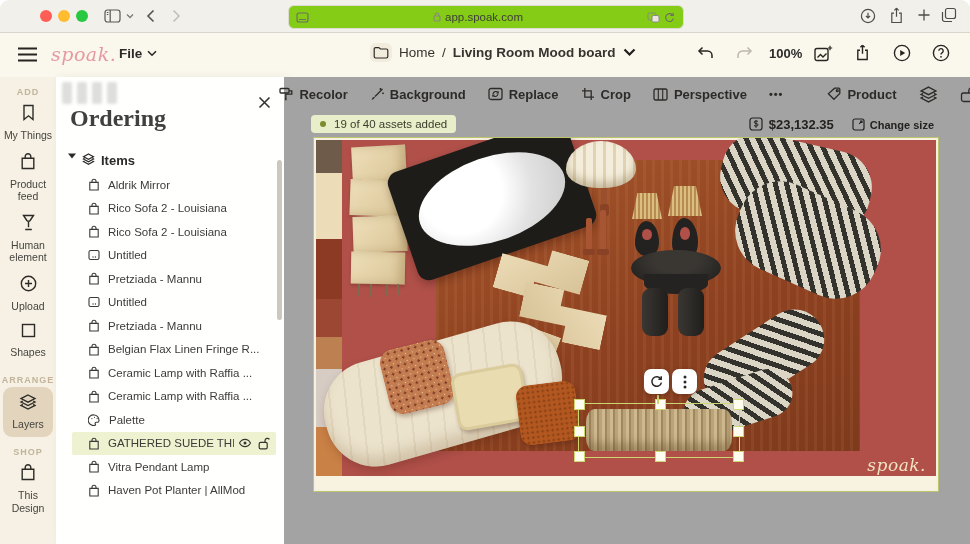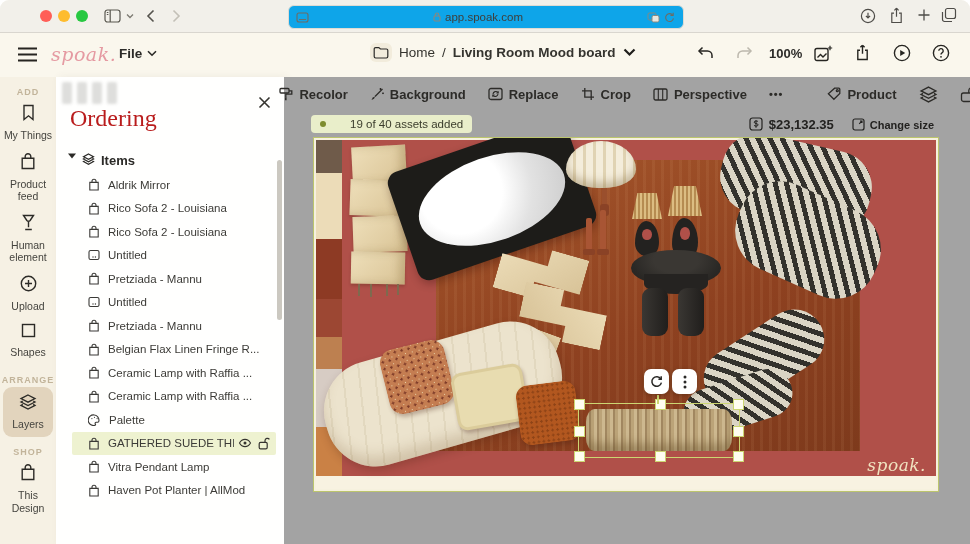--- a/index.html
+++ b/index.html
@@ -6,21 +6,21 @@
   .screen{position:relative;width:970px;height:544px;overflow:hidden;background:#fcfaf2;
     font-family:"Liberation Sans",sans-serif;color:#2e2d2a;border-radius:9px 9px 0 0;}
   .abs{position:absolute;}
   svg{display:block;}
   .ico{display:inline-flex;align-items:center;justify-content:center;}
 
   
   .chrome{position:absolute;left:0;top:0;width:970px;height:32px;background:#f2f0ea;border-bottom:1px solid #d9d6cf;display:flex;align-items:center;}
   .tl{width:12px;height:12px;border-radius:50%;position:absolute;top:10px;}
   .chrome-btn{color:#59574f;}
-  .addr{position:absolute;left:288px;top:5px;width:394px;height:22px;background:#0ea5e9;border:1px solid #dedbd3;border-radius:6px;display:flex;align-items:center;font-size:11.5px;color:#3f3e3a;}
+  .addr{position:absolute;left:288px;top:5px;width:394px;height:22px;background:#84cc16;border:1px solid #dedbd3;border-radius:6px;display:flex;align-items:center;font-size:11.5px;color:#3f3e3a;}
   .addr .center{flex:1;display:flex;align-items:center;justify-content:center;gap:4px;}
 
   
   .apphead{position:absolute;left:0;top:33px;width:970px;height:44px;background:#faf7ed;}
   .logo{font-family:"DejaVu Serif",serif;font-style:italic;font-size:19px;color:#e59aa2;letter-spacing:.5px;}
   .filemenu{font-size:13.5px;font-weight:700;color:#2c2b28;display:flex;align-items:center;gap:5px;}
   .crumb{display:flex;align-items:center;gap:7px;font-size:13.5px;color:#35342f;}
   .crumb .folder-bg{background:#f2ecdc;border-radius:6px;padding:3px;}
   .crumb b{font-weight:700;}
   .zoomlbl{font-size:13px;font-weight:700;color:#2c2b28;}
@@ -32,38 +32,38 @@
   .rail .item{padding:5px 1px 6px;color:#34332e;}
   .rail .item .lbl{font-size:10.5px;color:#45443f;line-height:12.5px;margin-top:4px;}
   .rail .item .ico{margin:0 auto;}
   .rail .item.active{background:#e2d4bd;border-radius:9px;margin:2px 3px;padding:7px 1px 7px;}
 
   
   .panel{position:absolute;left:56px;top:77px;width:228px;bottom:0;background:#fffffe;box-shadow:3px 0 8px rgba(90,80,60,.08);}
   .panel .close{position:absolute;top:19px;right:13px;}
   .ghost{position:absolute;left:6px;top:5px;width:80px;height:22px;opacity:.28;filter:blur(1.5px);display:flex;gap:5px;}
   .ghost i{display:block;width:10px;background:#8a8a86;border-radius:2px;}
-  .panel h1{margin:0;position:absolute;left:14px;top:28px;font-family:"Liberation Serif",serif;font-weight:400;font-size:24px;color:#b91c1c;text-align:center;}
+  .panel h1{margin:0;position:absolute;left:14px;top:28px;font-family:"Liberation Serif",serif;font-weight:700;font-size:24px;color:#404040;text-align:center;}
   .group{position:absolute;left:12px;top:76px;display:flex;align-items:flex-start;gap:6px;font-size:13px;font-weight:700;color:#2b2a27;}
   .rows{position:absolute;left:0;top:96px;right:6px;bottom:0;overflow:hidden;}
   .row{display:flex;align-items:center;height:23.5px;padding-left:32px;padding-right:6px;font-size:11.5px;color:#3c3b37;}
   .row .ric{margin-right:8px;flex:0 0 auto;}
   .row .rlbl{white-space:nowrap;overflow:hidden;flex:1;}
   .row.selected{background:#eef2d0;margin-left:16px;padding-left:16px;border-radius:2px;width:182px;}
   .row .acts{display:none;gap:6px;align-items:center;margin-left:4px;}
   .row.selected .acts{display:flex;}
   .pscroll{position:absolute;right:2px;top:83px;width:5px;height:160px;border-radius:3px;background:#cbc8c0;}
 
   
   .main{position:absolute;left:284px;top:77px;right:0;bottom:0;background:#a3a3a3;}
   .tools{position:absolute;left:0;top:0;right:0;height:34px;display:flex;align-items:center;justify-content:center;gap:22px;font-size:13px;font-weight:700;color:#2c2b28;}
   .tool{display:flex;align-items:center;gap:6px;}
   .tdiv{width:1px;height:20px;background:#ddd9cd;}
   .status{position:absolute;left:0;top:36px;right:0;height:22px;display:flex;align-items:center;justify-content:space-between;padding:0 36px 0 27px;}
-  .badge{display:flex;align-items:center;gap:24px;background:#e9eeca;border-radius:4px;padding:3px 9px;font-size:11.5px;color:#3b3d2c;}
+  .badge{display:flex;align-items:center;gap:8px;background:#e9eeca;border-radius:4px;padding:3px 9px;font-size:11.5px;color:#3b3d2c;}
   .badge .dot{width:6px;height:6px;border-radius:50%;background:#7d8c2f;}
   .pricewrap{display:flex;align-items:center;gap:18px;}
   .price{display:flex;align-items:center;gap:6px;font-size:13px;font-weight:700;color:#232220;}
   .chsize{display:flex;align-items:flex-end;gap:5px;font-size:11px;font-weight:700;color:#232220;}
 
   
   .board{position:absolute;left:29px;top:60px;width:624px;height:353px;background:#b05049;border:1.5px solid #bcc56d;box-shadow:inset 0 0 0 2px #f6f1de;overflow:hidden;}
   .board *{position:absolute;}
   .swcol{left:2px;top:2px;width:26px;height:349px;}
   .swcol div{position:static;display:block;width:100%;}

